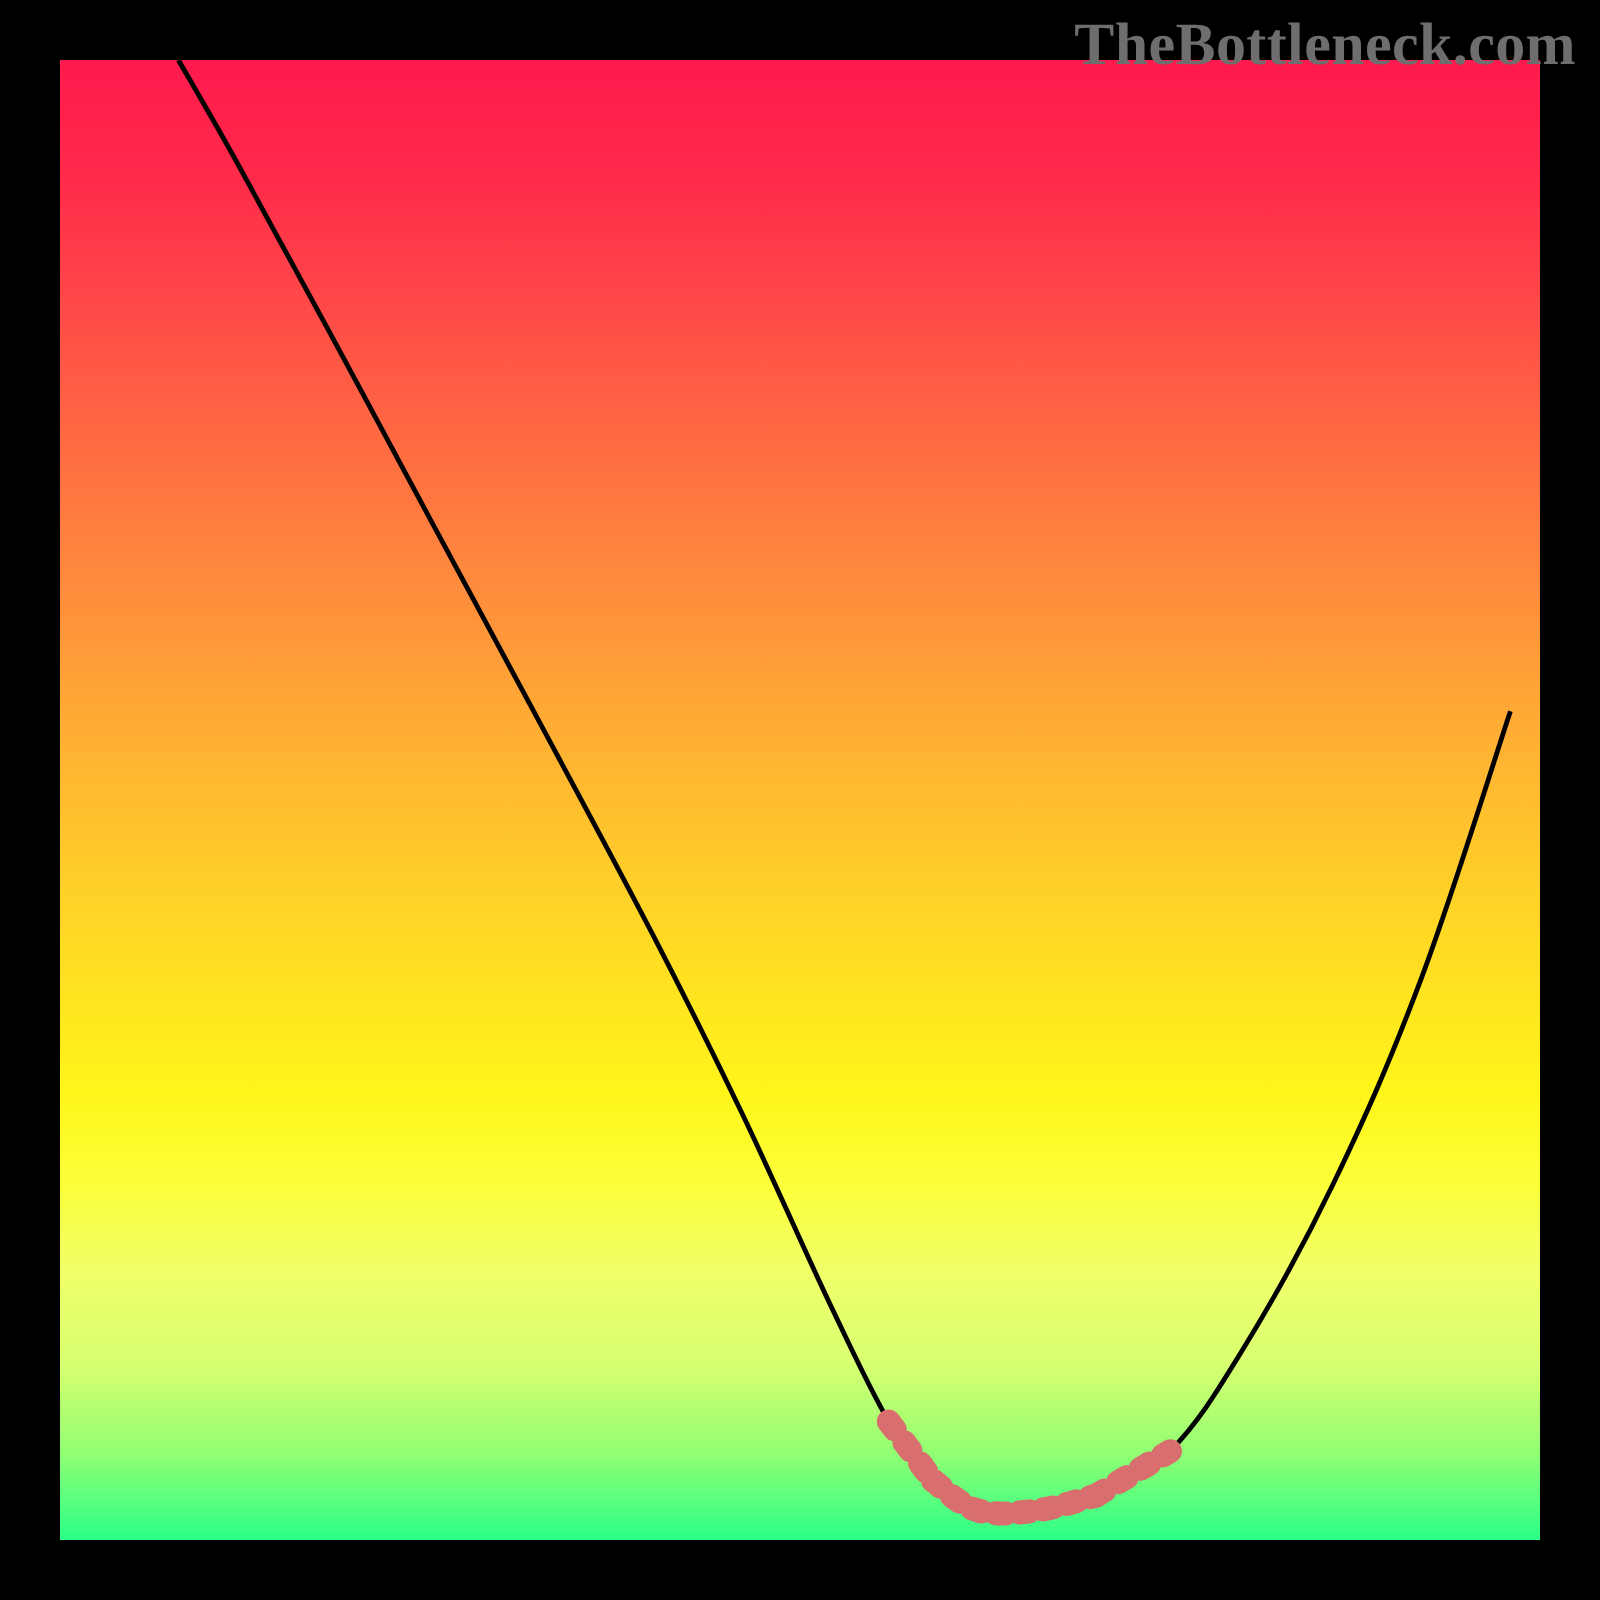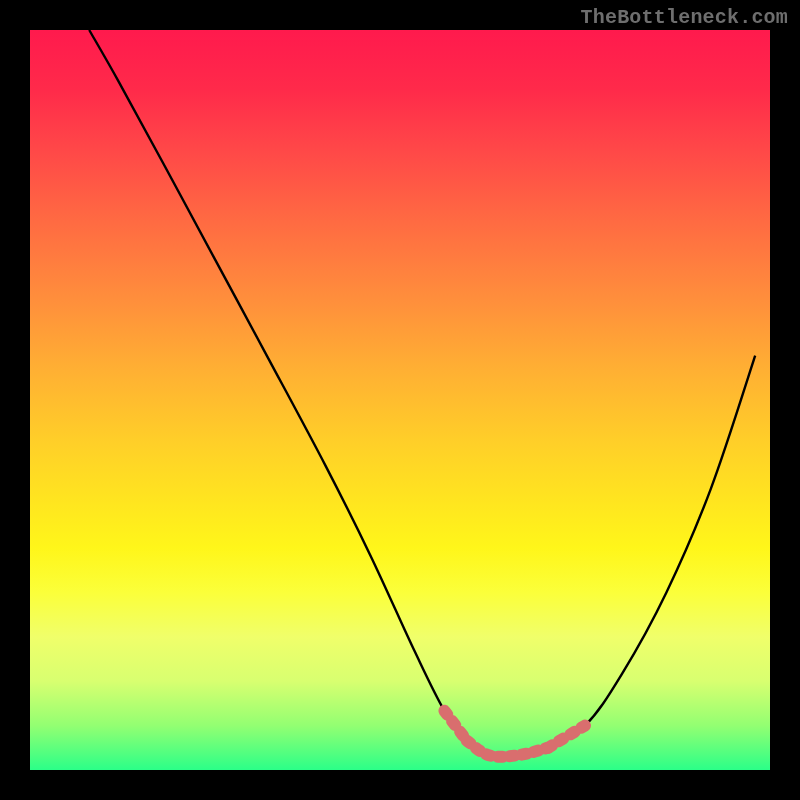--- a/index.html
+++ b/index.html
@@ -38,22 +38,22 @@
       #f0ff6a 82%,
       #d8ff70 88%,
       #93ff72 94%,
       #2bff88 100%
     );
   }
   .watermark {
     position: absolute;
     top: 6px;
     right: 12px;
-    font-family: Liberation Mono, monospace;
-    font-size: 20px;
+    font-family: Liberation Serif, serif;
+    font-size: 30px;
     font-weight: 600;
     color: #6e6e6e;
     letter-spacing: 0.2px;
     user-select: none;
   }
   svg.curve {
     position: absolute;
     left: 0;
     top: 0;
     width: 740px;

